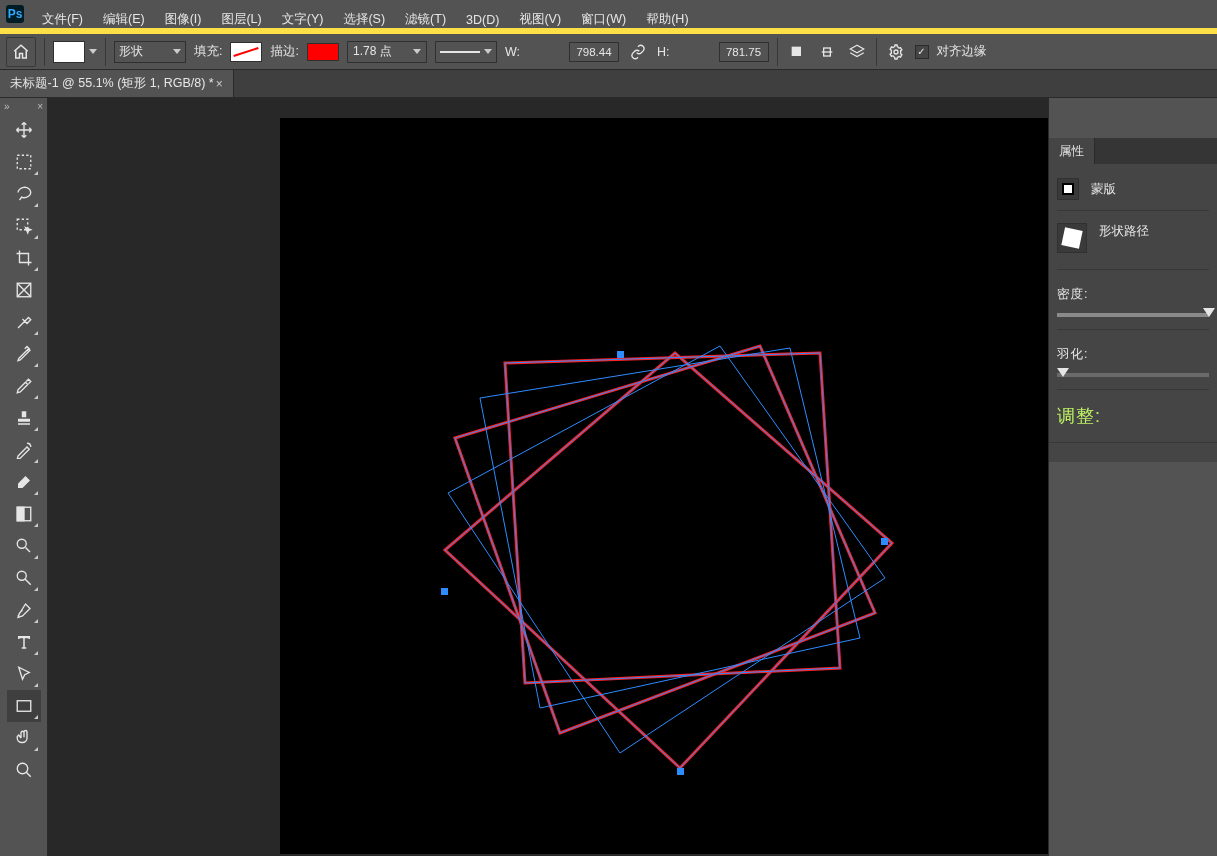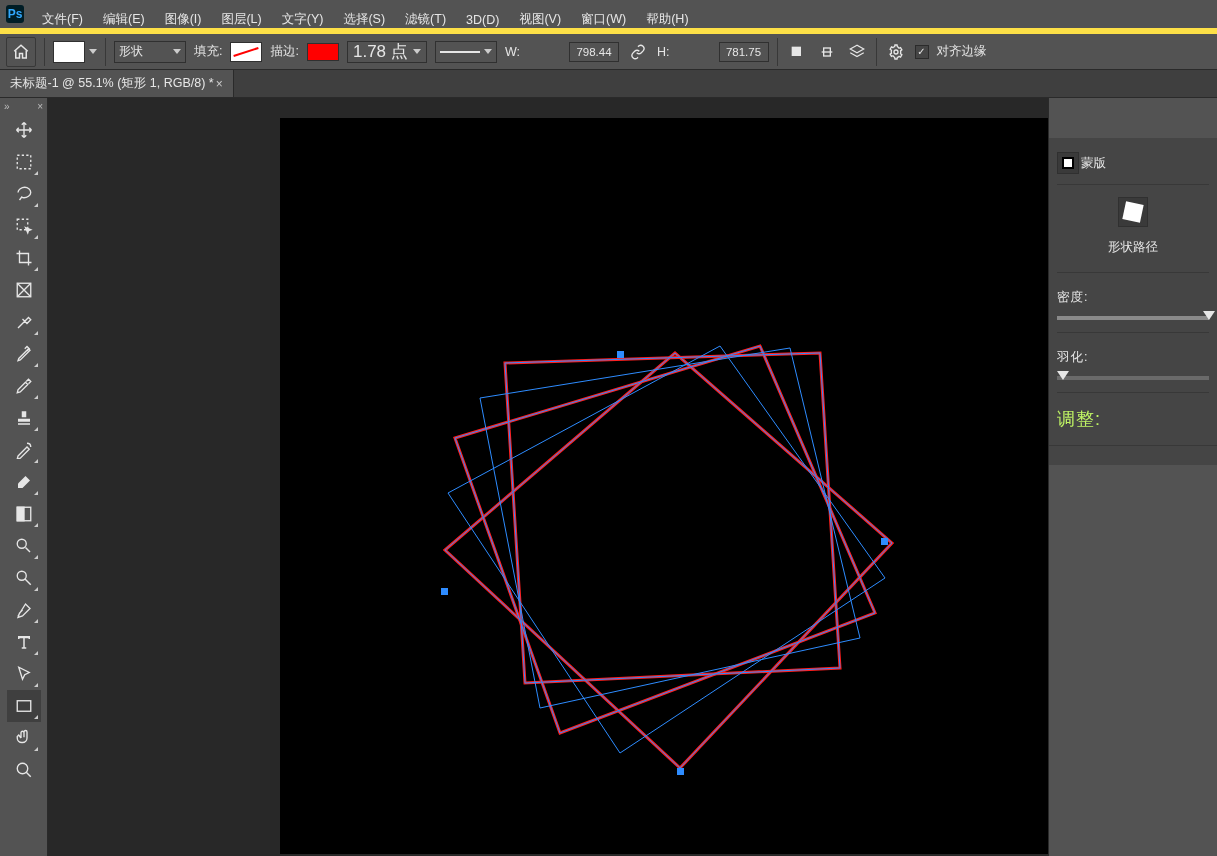--- a/index.html
+++ b/index.html
@@ -16,21 +16,21 @@
     .home-btn { width: 30px; height: 30px; background: #535353; border: 1px solid #383838; display: flex; align-items: center; justify-content: center; color: #e6e6e6; border-radius: 2px; }
     .swatch-btn { width: 32px; height: 22px; background: #fff; border: 1px solid #303030; display: inline-block; }
     .swatch-dd { display:flex; align-items:center; gap:4px; }
     .dd-caret { width:0;height:0;border-left:4px solid transparent;border-right:4px solid transparent;border-top:5px solid #ccc; }
     .sep { width: 1px; height: 28px; background: #383838; }
     .shape-select { width: 72px; height: 22px; background: #535353; border: 1px solid #303030; display: flex; align-items: center; justify-content: space-between; padding: 0 4px; font-size: 12px; color:#e6e6e6; }
     .opt-label { color: #e6e6e6; font-size: 12.5px; }
     .fill-swatch { width: 32px; height: 20px; background: #fff; border: 1px solid #303030; position: relative; }
     .fill-swatch::after { content: ""; position:absolute; left:2px; right:2px; top:50%; height:2px; background:#f00; transform: translateY(-50%) rotate(-18deg); }
     .stroke-swatch { width: 32px; height: 18px; background: #f00; border: 1px solid #303030; }
-    .stroke-width-sel { width: 80px; height: 22px; background: #535353; border: 1px solid #303030; display:flex; align-items:center; justify-content:space-between; padding:0 5px; font-size:17px; color:#e6e6e6;}
+    .stroke-width-sel { width: 80px; height: 22px; background: #535353; border: 1px solid #303030; display:flex; align-items:center; justify-content:space-between; padding:0 5px; font-size:12px; color:#e6e6e6;}
     .stroke-style { width: 62px; height: 22px; background: #535353; border: 1px solid #303030; display:flex; align-items:center; justify-content:center; padding:0 4px;}
     .stroke-line { width: 46px; height: 2px; background:#e6e6e6; }
     .dim-inp { width: 50px; height: 20px; background: #535353; border: 1px solid #303030; color:#e6e6e6; font-size:11.5px; text-align:center;margin-left:41px; }
     .opt-icon { width: 22px; height: 22px; display:flex; align-items:center; justify-content:center; color:#e6e6e6; }
     .checkbox { width:14px;height:14px;background:#454545;border:1px solid #2b2b2b;display:inline-flex;align-items:center;justify-content:center; color:#e6e6e6; font-size:10px;}
 
     
     .tabbar { height: 28px; background: #3f3f3f; display: flex; align-items: stretch; border-bottom: 1px solid #2a2a2a; }
     .doc-tab { padding: 0 10px; display:flex; align-items:center; gap: 2px; background: #535353; font-size: 12.5px; color:#e6e6e6; border-right:1px solid #2a2a2a;}
     .doc-tab .x { color:#ccc; font-size:12px; }
@@ -51,24 +51,24 @@
     .canvas { position:absolute; left:232px; top:20px; width:780px; height:736px; background:#000; }
     .canvas svg { width:100%; height:100%; }
 
     
     .panel-col { width: 169px; display:flex; flex-direction:column; }
     .panel-spacer-top { height:40px; background:#535353; border-left:1px solid #2a2a2a;}
     .panel { width: 169px; background:#454545; border-left:1px solid #2a2a2a; display:flex; flex-direction:column; }
     .panel-tabs { height:26px; background:#353535; display:flex; align-items:flex-end; }
     .panel-tab { height:26px; padding:0 10px; font-size:12.5px; color:#e0e0e0; display:flex; align-items:center; background:#454545; border-right:1px solid #2a2a2a;}
     .panel-body { padding: 8px 8px 6px; font-size:12.5px; color:#e6e6e6; }
-    .mask-row { display:flex; align-items:center; gap:2px; padding:6px 0 10px; border-bottom:1px solid #383838; }
+    .mask-row { display:flex; align-items:center; gap:12px; padding:6px 0 10px; border-bottom:1px solid #383838; }
     .mask-ic { width:22px;height:22px;border:1px solid #303030;background:#3a3a3a;display:flex;align-items:center;justify-content:center;}
     .mask-ic .sq{width:12px;height:12px;background:#fff;border:2px solid #000;}
-    .shape-path-row { display:flex; align-items:center; gap:12px; padding:12px 0 16px; border-bottom:1px solid #383838;flex-direction:column;}
+    .shape-path-row { display:flex; gap:12px; padding:12px 0 16px; border-bottom:1px solid #383838;}
     .shape-thumb { width:30px;height:30px;border:1px solid #303030;background:#3a3a3a;display:flex;align-items:center;justify-content:center;}
     .shape-thumb .rot{ width:18px;height:18px;background:#fff; transform:rotate(12deg);}
     .slider-row { padding:16px 0 8px; border-bottom:1px solid #383838;}
     .slider-label { letter-spacing:1px; font-size:12.5px; margin-bottom:10px; display:block;}
     .slider-track { height:4px; background:#6a6a6a; position:relative; margin: 6px 0 4px;}
     .slider-handle { position:absolute; left:0; top:-5px; width:0;height:0;border-left:6px solid transparent;border-right:6px solid transparent;border-top:9px solid #e6e6e6;}
     .adjust-row { padding:14px 0 8px; color:#bef264; font-size:18px; letter-spacing:1px;}
     .panel-footer { height:20px; border-top:1px solid #383838; display:flex; justify-content:flex-end; padding-right:8px;}
     .panel-spacer { flex:1; background:#535353; border-left:1px solid #2a2a2a;}
   </style>
@@ -345,20 +345,23 @@
           <rect x="397" y="650" width="7" height="7"></rect>
           <rect x="161" y="470" width="7" height="7"></rect>
         </g>
       </svg>
     </div>
   </div>
 
   <div class="panel-col">
     <div class="panel-spacer-top"></div>
     <div class="panel">
+      <div class="panel-tabs">
+        <div class="panel-tab">属性</div>
+      </div>
       <div class="panel-body">
         <div class="mask-row">
           <div class="mask-ic">
               <div class="sq"></div>
             </div>
           <span>蒙版</span>
         </div>
         <div class="shape-path-row">
           <div class="shape-thumb">
               <div class="rot"></div>

